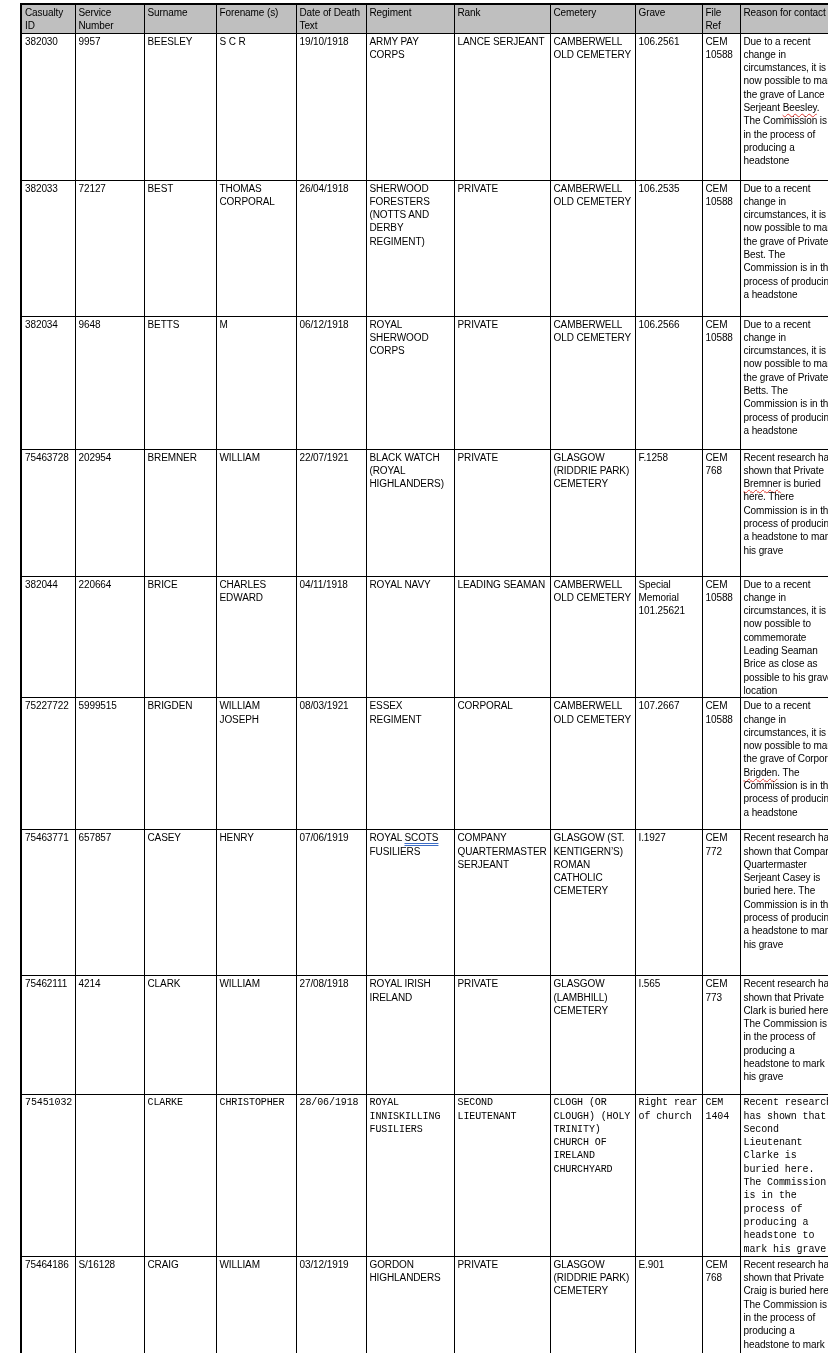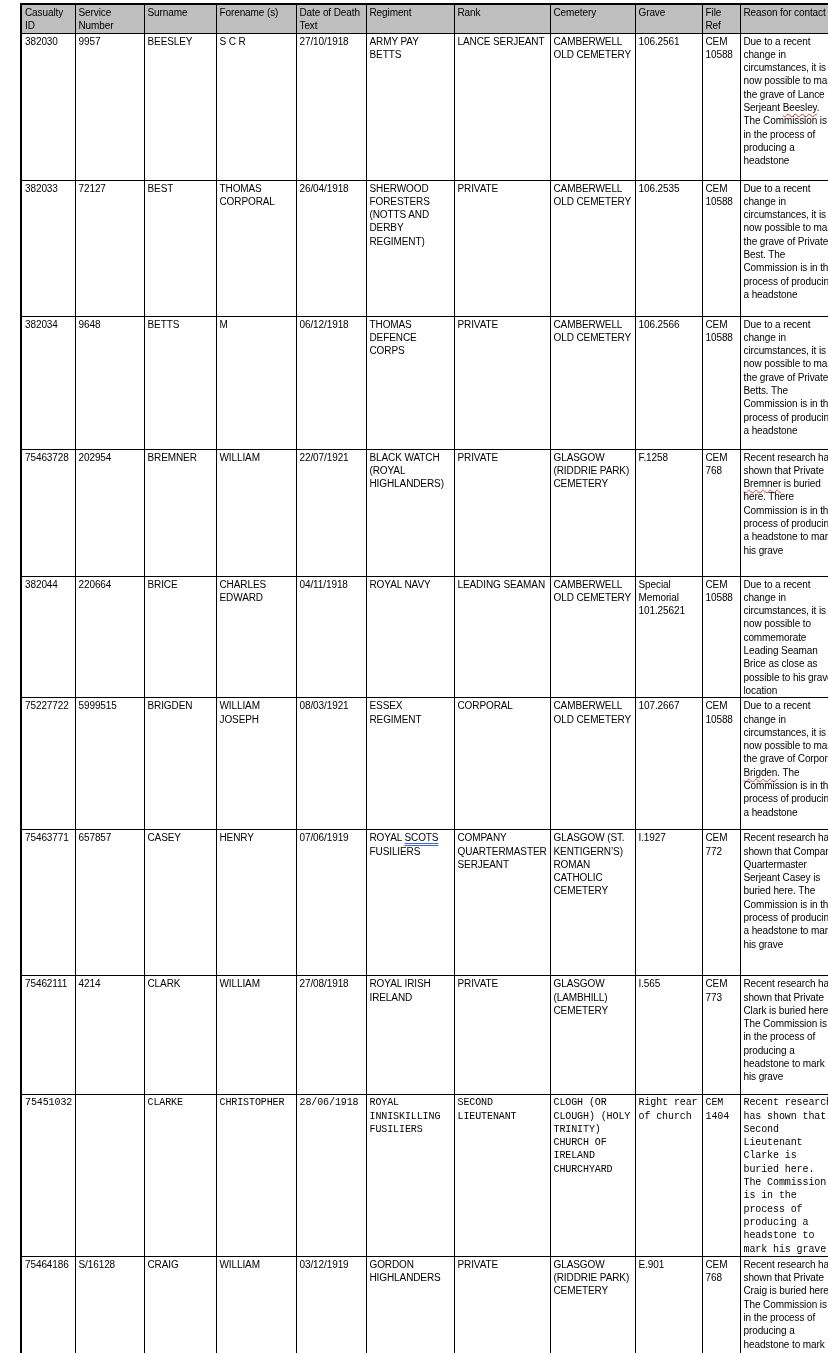--- a/index.html
+++ b/index.html
@@ -126,24 +126,24 @@
           <td>
             <div class="cell">9957</div>
           </td>
           <td>
             <div class="cell">BEESLEY</div>
           </td>
           <td>
             <div class="cell">S C R</div>
           </td>
           <td>
-            <div class="cell">27/10/1918</div>
-          </td>
-          <td>
-            <div class="cell">ARMY PAY BETTS</div>
+            <div class="cell">19/10/1918</div>
+          </td>
+          <td>
+            <div class="cell">ARMY PAY CORPS</div>
           </td>
           <td>
             <div class="cell">LANCE SERJEANT</div>
           </td>
           <td>
             <div class="cell">CAMBERWELL OLD CEMETERY</div>
           </td>
           <td>
             <div class="cell">106.2561</div>
           </td>
@@ -199,21 +199,21 @@
           <td>
             <div class="cell">BETTS</div>
           </td>
           <td>
             <div class="cell">M</div>
           </td>
           <td>
             <div class="cell">06/12/1918</div>
           </td>
           <td>
-            <div class="cell">THOMAS DEFENCE CORPS</div>
+            <div class="cell">ROYAL SHERWOOD CORPS</div>
           </td>
           <td>
             <div class="cell">PRIVATE</div>
           </td>
           <td>
             <div class="cell">CAMBERWELL OLD CEMETERY</div>
           </td>
           <td>
             <div class="cell">106.2566</div>
           </td>

